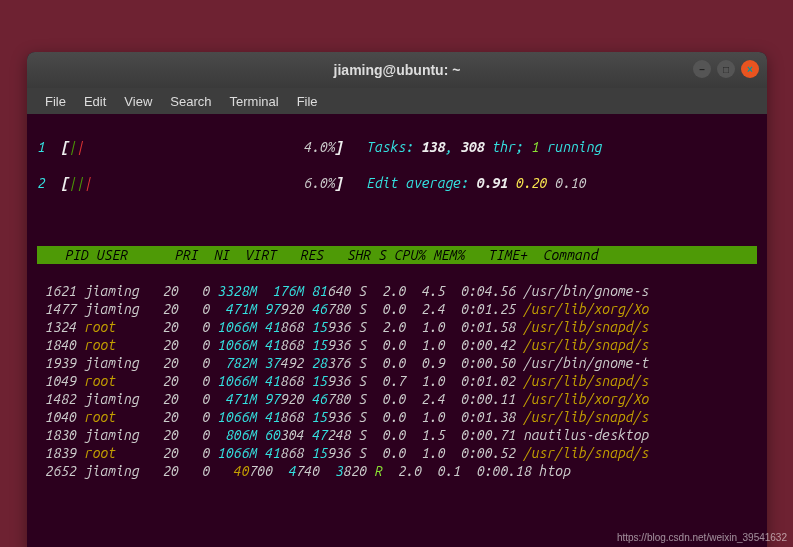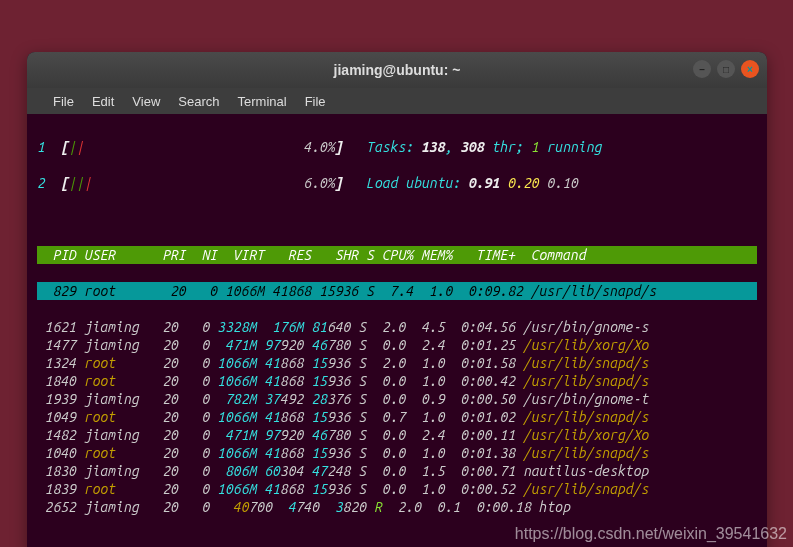--- a/index.html
+++ b/index.html
@@ -2,27 +2,27 @@
 <html><head>
 <meta charset="utf-8">
 <style>
 * { margin:0; padding:0; box-sizing:border-box; }
 body { background:#6e2232; font-family:sans-serif; width:793px; height:547px; overflow:hidden; position:relative; }
 .window { position:absolute; left:27px; top:20px; width:740px; height:500px; background:#2c001e; border-radius:8px 8px 0 0; box-shadow:0 4px 16px rgba(0,0,0,.4);margin-top:32px; }
 .titlebar { height:36px; background:linear-gradient(#4a4a4a,#3a3a3a); border-radius:8px 8px 0 0; display:flex; align-items:center; justify-content:center; position:relative; color:#ddd; font-size:14px; font-weight:bold; }
 .wbtns { position:absolute; right:8px; top:8px; display:flex; gap:6px; }
 .wbtn { width:18px; height:18px; border-radius:9px; background:#555; display:flex; align-items:center; justify-content:center; font-size:10px; color:#222; }
 .wbtn.c { background:#e95420; }
-.menubar { height:26px; background:#3d3d3d; display:flex; align-items:center; padding:0 26px; gap:18px; font-size:13px; color:#ddd; }
+.menubar { height:26px; background:#3d3d3d; display:flex; align-items:center; padding:0 18px; gap:18px; font-size:13px; color:#ddd; }
 .term { font-family:"Ubuntu Mono","DejaVu Sans Mono",monospace; font-size:14px; line-height:18px; padding:6px 10px 0 10px; color:#ccc; white-space:pre; }
 .r { color:#d33; } .g { color:#4c9a06; } .y { color:#c4a000; } .b { color:#3465a4; } .c { color:#06989a; } .w { color:#ccc; } .bg { color:#8ae234; } .by { color:#fce94f; } .bc { color:#34e2e2; } .bw { color:#eee; font-weight:bold; }
-.hdr { background:#4e9a06; color:#ffffff; display:inline-block; }
+.hdr { background:#4e9a06; color:#000000; display:inline-block;padding-left:12px; }
 .sel { background:#06989a; color:#000; }
 .row { display:block; white-space:pre;font-style:italic; }
-.watermark { position:absolute; right:6px; bottom:4px; color:rgba(255,255,255,.55); font-size:16px; font-family:sans-serif; }
+.watermark { position:absolute; right:6px; bottom:4px; color:rgba(255,255,255,.55); font-size:10px; font-family:sans-serif; }
 </style>
 </head>
 <body>
 
 <div class="window">
   <div class="titlebar">
     <span>jiaming@ubuntu: ~</span>
     <div class="wbtns">
       <div class="wbtn">–</div>
       <div class="wbtn">□</div>
@@ -33,22 +33,21 @@
     <span>File</span>
     <span>Edit</span>
     <span>View</span>
     <span>Search</span>
     <span>Terminal</span>
     <span>File</span>
   </div>
 
   <div class="term">
 <span class="row"><span class="bc">1</span>  <span class="bw">[</span><span class="g">|</span><span class="r">|</span>                            <span class="w">4.0%</span><span class="bw">]</span>   <span class="bc">Tasks: </span><span class="bw">138</span><span class="bc">, </span><span class="bw">308</span><span class="bc"> thr; </span><span class="bg">1</span><span class="bc"> running</span></span>
-<span class="row"><span class="bc">2</span>  <span class="bw">[</span><span class="g">||</span><span class="r">|</span>                           <span class="w">6.0%</span><span class="bw">]</span>   <span class="bc">Load ubuntu: </span><span class="bw">0.91</span> <span class="by">0.20</span> <span class="w">0.10</span></span>
+<span class="row"><span class="bc">2</span>  <span class="bw">[</span><span class="g">||</span><span class="r">|</span>                           <span class="w">6.0%</span><span class="bw">]</span>   <span class="bc">Edit average: </span><span class="bw">0.91</span> <span class="by">0.20</span> <span class="w">0.10</span></span>
 <span class="row"> </span>
 <span class="row hdr">  PID USER      PRI  NI  VIRT   RES   SHR S CPU% MEM%   TIME+  Command          </span>
-<span class="row sel">  829 root       20   0 1066M 41868 15936 S  7.4  1.0  0:09.82 /usr/lib/snapd/s</span>
 <div id="procrows"><span class="row"><span class="w"> 1621</span><span class="w"> jiaming  </span><span class="w"> 20 </span><span class="w">  0</span><span class="bc"> 3328M</span><span class="bc">  176M</span><span class="bc"> 81</span><span class="w">640 S  2.0  4.5  0:04.56 /usr/bin/gnome-s</span></span><span class="row"><span class="w"> 1477</span><span class="w"> jiaming  </span><span class="w"> 20 </span><span class="w">  0</span><span class="bc">  471M</span><span class="bc"> 97</span><span class="w">920</span><span class="bc"> 46</span><span class="w">780 S  0.0  2.4  0:01.25 </span><span class="y">/usr/lib/xorg/Xo</span></span><span class="row"><span class="w"> 1324</span><span class="y"> root     </span><span class="w"> 20 </span><span class="w">  0</span><span class="bc"> 1066M</span><span class="bc"> 41</span><span class="w">868</span><span class="bc"> 15</span><span class="w">936 S  2.0  1.0  0:01.58 </span><span class="y">/usr/lib/snapd/s</span></span><span class="row"><span class="w"> 1840</span><span class="y"> root     </span><span class="w"> 20 </span><span class="w">  0</span><span class="bc"> 1066M</span><span class="bc"> 41</span><span class="w">868</span><span class="bc"> 15</span><span class="w">936 S  0.0  1.0  0:00.42 </span><span class="y">/usr/lib/snapd/s</span></span><span class="row"><span class="w"> 1939</span><span class="w"> jiaming  </span><span class="w"> 20 </span><span class="w">  0</span><span class="bc">  782M</span><span class="bc"> 37</span><span class="w">492</span><span class="bc"> 28</span><span class="w">376 S  0.0  0.9  0:00.50 /usr/bin/gnome-t</span></span><span class="row"><span class="w"> 1049</span><span class="y"> root     </span><span class="w"> 20 </span><span class="w">  0</span><span class="bc"> 1066M</span><span class="bc"> 41</span><span class="w">868</span><span class="bc"> 15</span><span class="w">936 S  0.7  1.0  0:01.02 </span><span class="y">/usr/lib/snapd/s</span></span><span class="row"><span class="w"> 1482</span><span class="w"> jiaming  </span><span class="w"> 20 </span><span class="w">  0</span><span class="bc">  471M</span><span class="bc"> 97</span><span class="w">920</span><span class="bc"> 46</span><span class="w">780 S  0.0  2.4  0:00.11 </span><span class="y">/usr/lib/xorg/Xo</span></span><span class="row"><span class="w"> 1040</span><span class="y"> root     </span><span class="w"> 20 </span><span class="w">  0</span><span class="bc"> 1066M</span><span class="bc"> 41</span><span class="w">868</span><span class="bc"> 15</span><span class="w">936 S  0.0  1.0  0:01.38 </span><span class="y">/usr/lib/snapd/s</span></span><span class="row"><span class="w"> 1830</span><span class="w"> jiaming  </span><span class="w"> 20 </span><span class="w">  0</span><span class="bc">  806M</span><span class="bc"> 60</span><span class="w">304</span><span class="bc"> 47</span><span class="w">248 S  0.0  1.5  0:00.71 nautilus-desktop</span></span><span class="row"><span class="w"> 1839</span><span class="y"> root     </span><span class="w"> 20 </span><span class="w">  0</span><span class="bc"> 1066M</span><span class="bc"> 41</span><span class="w">868</span><span class="bc"> 15</span><span class="w">936 S  0.0  1.0  0:00.52 </span><span class="y">/usr/lib/snapd/s</span></span><span class="row"><span class="w"> 2652</span><span class="w"> jiaming  </span><span class="w"> 20 </span><span class="w">  0</span><span class="y">   40</span><span class="w">700</span><span class="bc">  4</span><span class="w">740</span><span class="bc">  3</span><span class="w">820 </span><span class="bg">R</span><span class="w">  2.0  0.1  0:00.18 htop</span></span></div>
 
   </div>
 </div>
 
 <div class="watermark">https://blog.csdn.net/weixin_39541632</div>
 
 </body></html>

